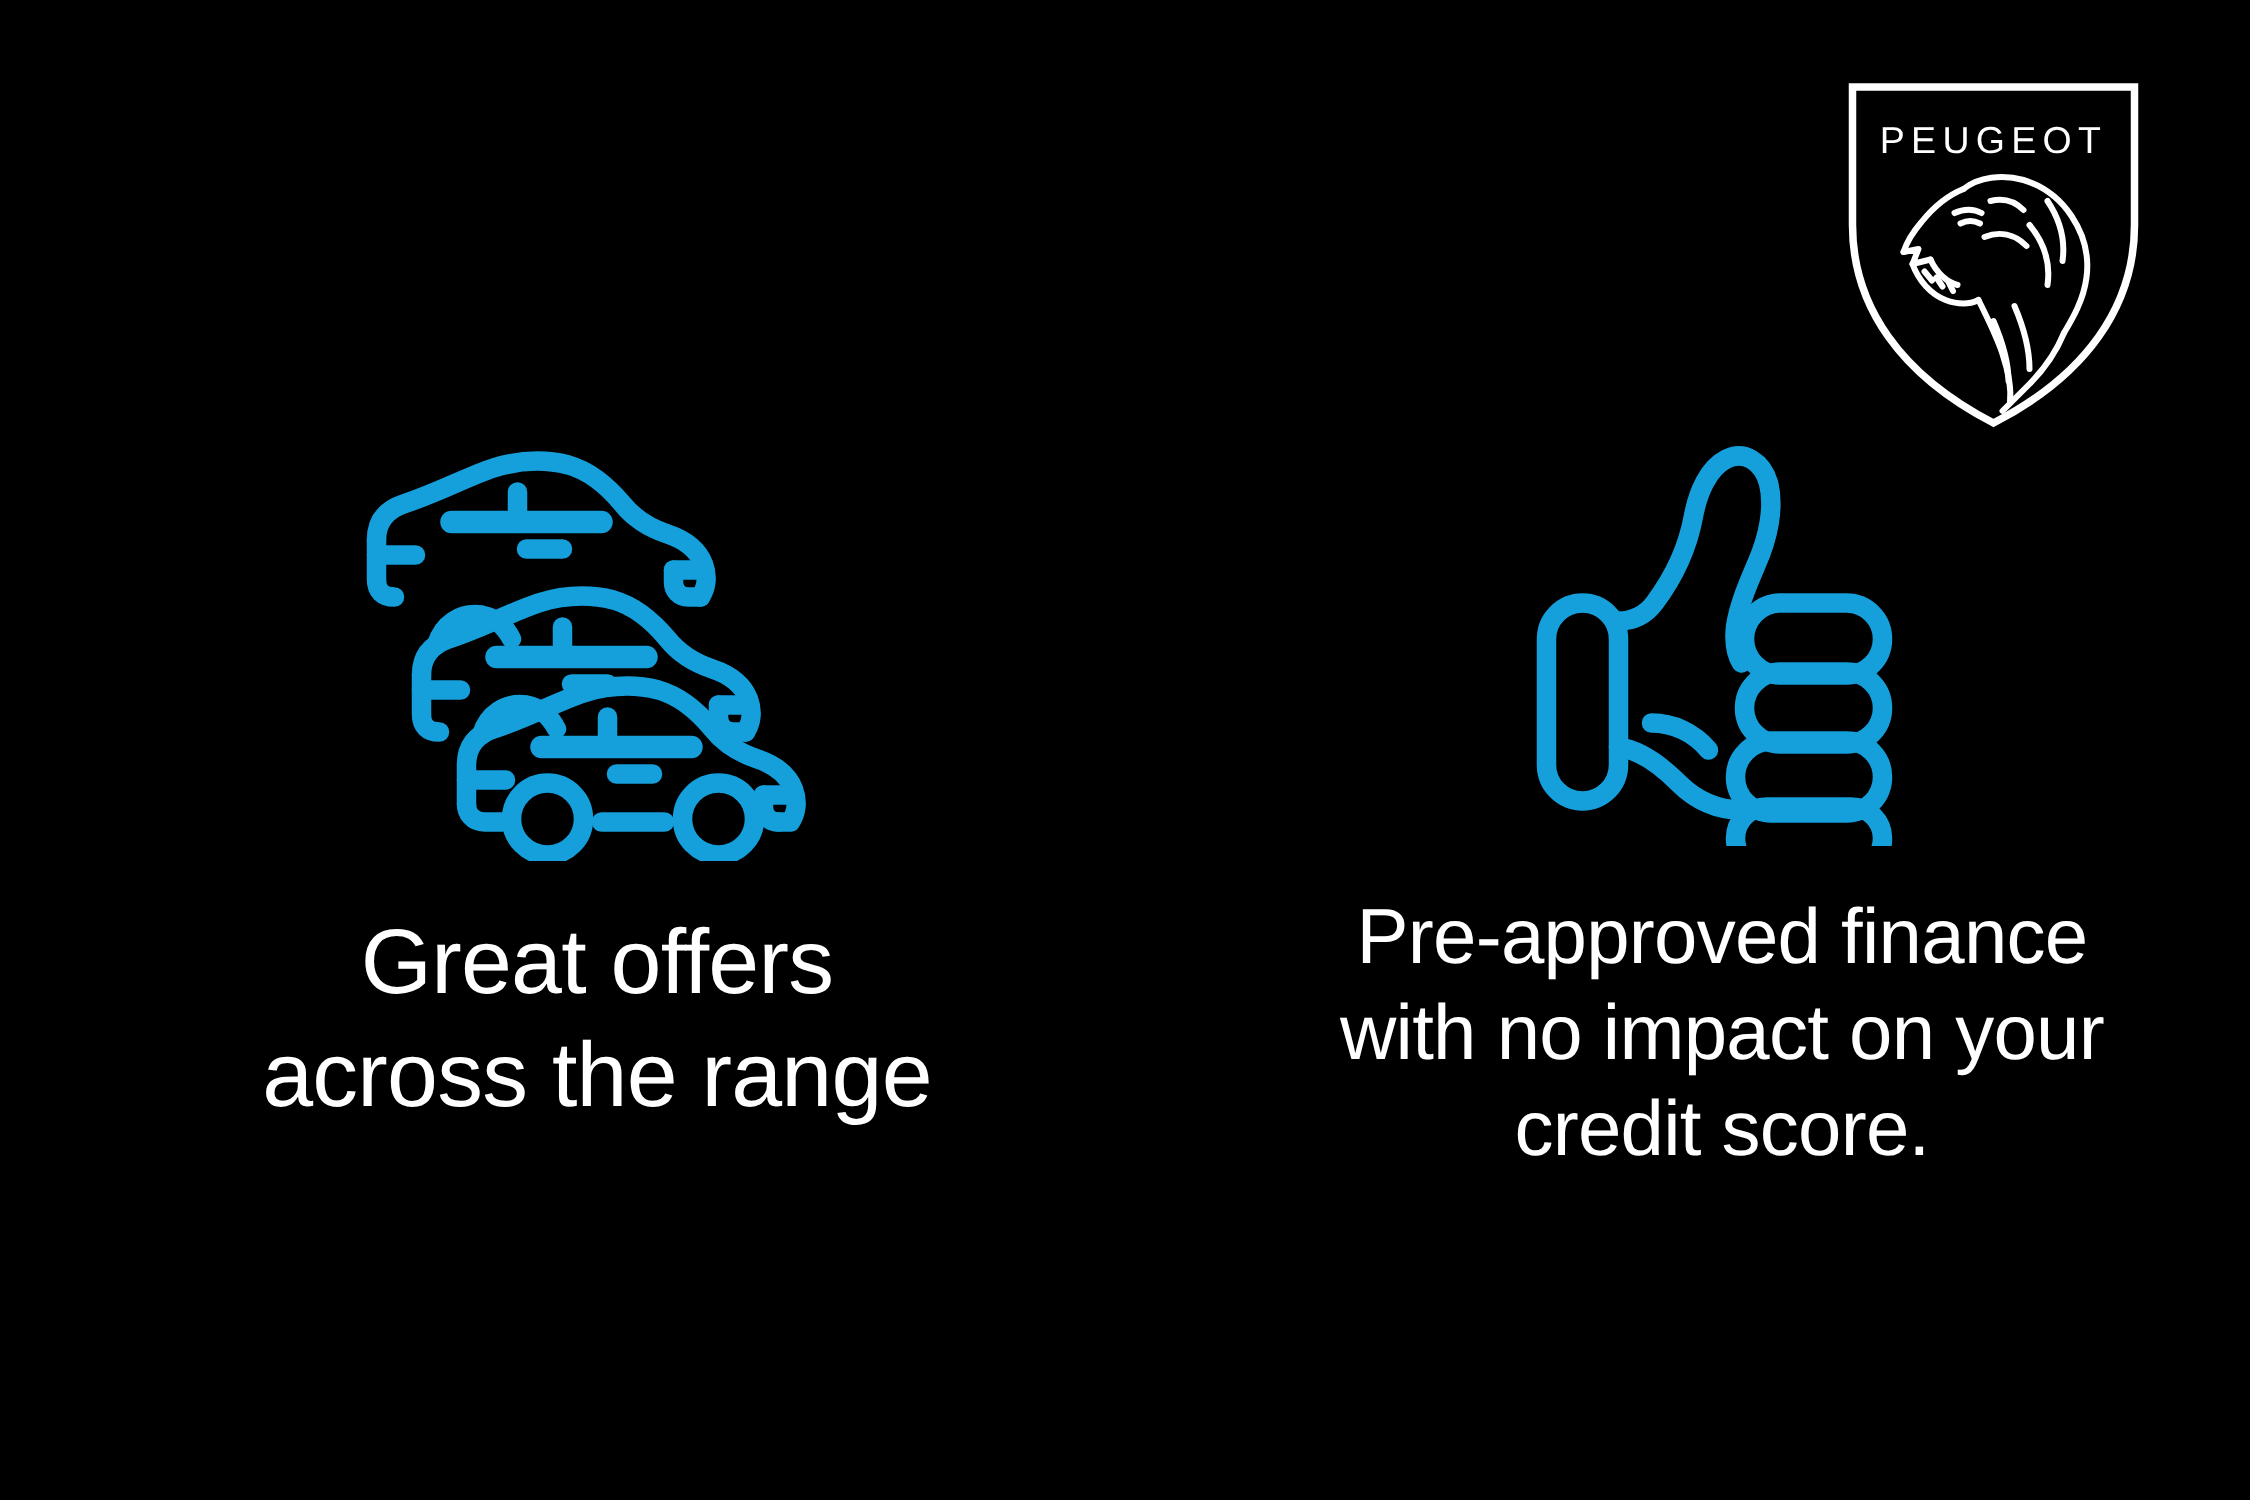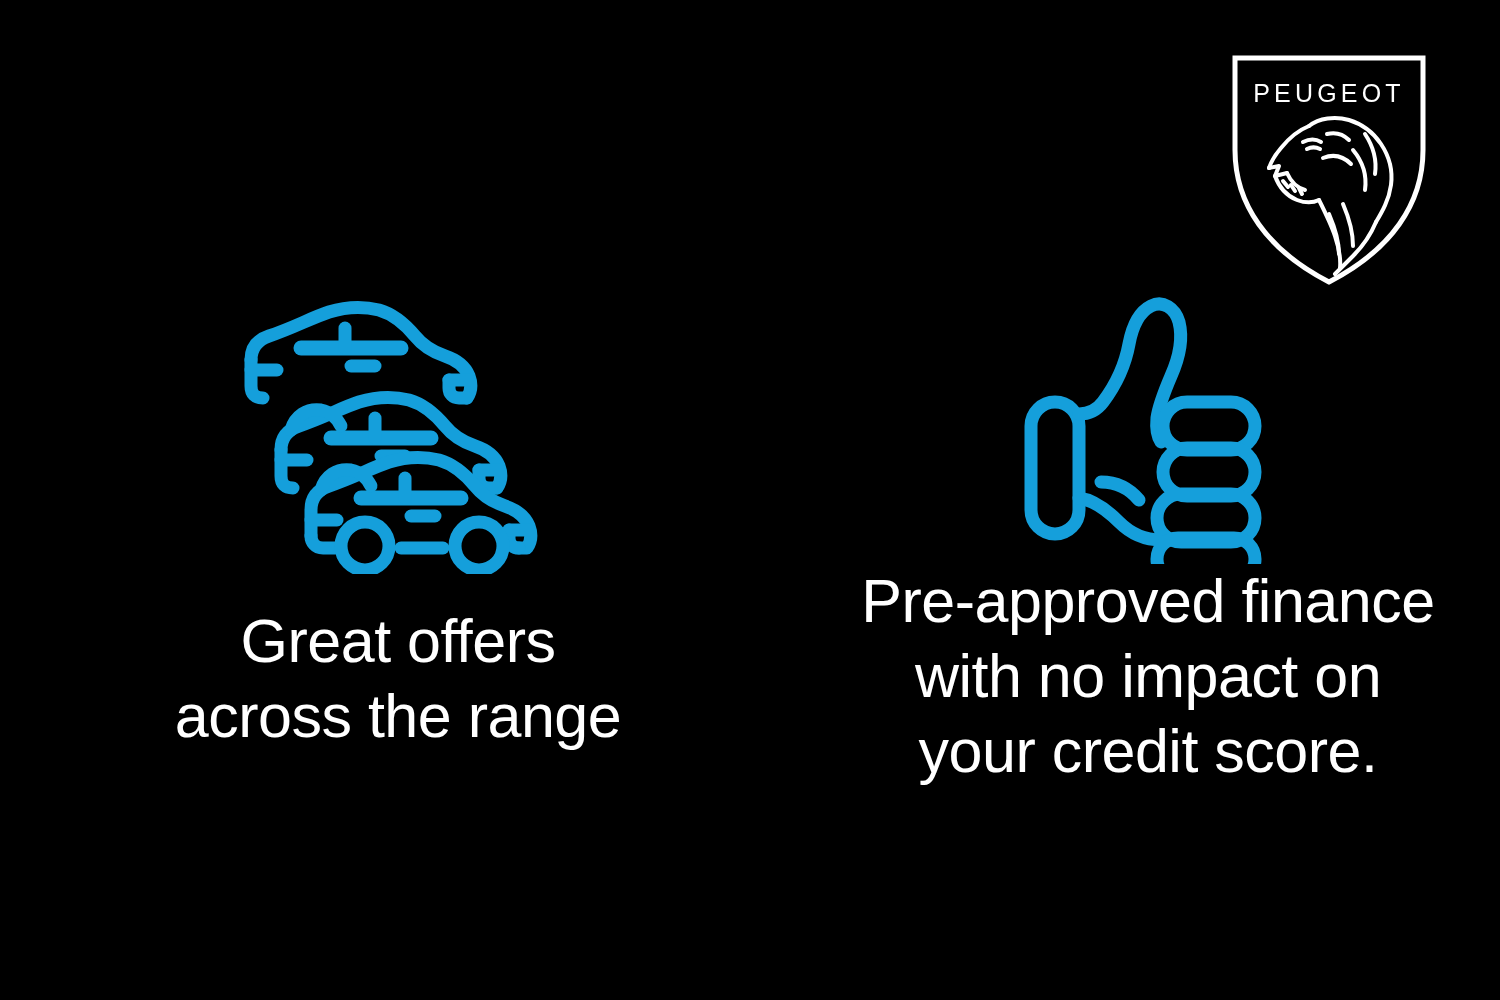--- a/index.html
+++ b/index.html
@@ -64,23 +64,24 @@
     font-weight: 400;
     letter-spacing: -0.5px;
   }
   .caption-left {
     font-size: 61px;
     line-height: 1.23;
     width: 470px;
     margin-top: 30px;
   }
   .caption-right {
-    font-size: 61px;
+    font-size: 52px;
     line-height: 1.23;
     width: 580px;
+    margin-top: 30px;
   }
 </style>
 </head>
 <body>
 
 <div id="stage">
 
   <div class="brand-logo">
     <svg viewBox="0 0 196 232" xmlns="http://www.w3.org/2000/svg" aria-hidden="true">
 

